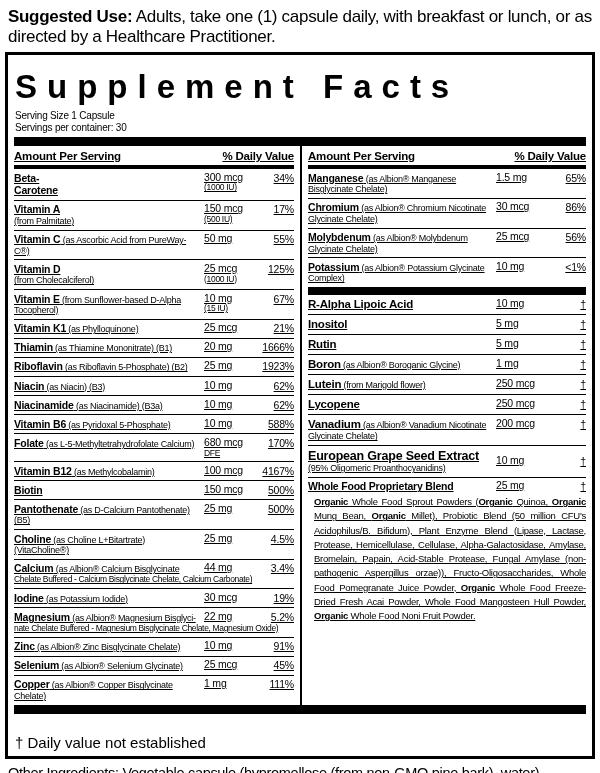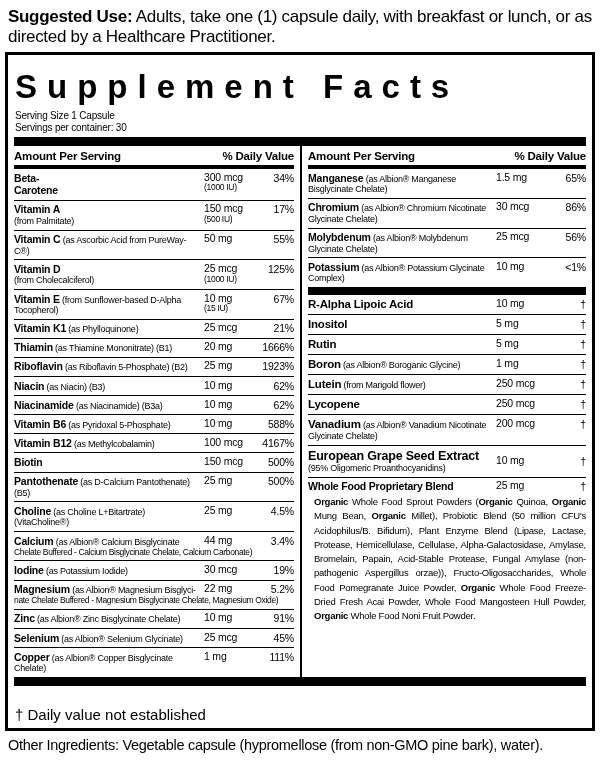--- a/index.html
+++ b/index.html
@@ -13,21 +13,21 @@
   .suggested b { letter-spacing:-0.3px; }
 
   .box { margin:0 5px; border:3px solid #000; padding:2px 6px 3px 6px; }
   .title { font-size:33px; font-weight:bold; letter-spacing:10px; white-space:nowrap; padding:3px 0 4px 1px;margin-top:8px; }
   .serv { font-size:10px; line-height:1.22; padding-left:1px; letter-spacing:-0.2px; }
   .bar { height:9px; background:#000; margin-top:3px; }
   .bar.mid { height:8px; margin:0; }
   .bar.bottom { margin-top:0; }
 
   .cols { display:flex; align-items:stretch; }
-  .col { flex:1 1 50%; min-width:0; }
+  .col { flex:1 1 50%; min-width:0;text-decoration:underline; }
   .col.left { padding-right:6px; }
   .col.right { border-left:2px solid #000; padding-left:6px; }
   .chead { display:flex; justify-content:space-between; font-weight:bold; font-size:11.5px; padding:4px 0 3px; border-bottom:4px solid #000; letter-spacing:-0.2px; }
 
   .row { border-top:1.5px solid #000; padding:2.5px 0 3px; }
   .rows > .row:first-child { border-top:none; }
   .rline { display:flex; align-items:flex-start; }
   .rline.vc { align-items:center; }
   .nm { flex:1 1 auto; min-width:0; font-size:9px; letter-spacing:-0.25px; line-height:1.18; padding-right:3px; }
   .nm b { font-size:10.5px; letter-spacing:-0.2px; }
@@ -137,20 +137,27 @@
           </div>
           <div class="row">
             <div class="rline">
               <div class="nm"><b>Vitamin B6</b><span class="det"> (as Pyridoxal 5-Phosphate)</span></div>
               <div class="amt">10 mg</div>
               <div class="dv">588%</div>
             </div>
           </div>
           <div class="row">
             <div class="rline">
+              <div class="nm"><b>Folate</b><span class="det"> (as L-5-Methyltetrahydrofolate Calcium)</span></div>
+              <div class="amt">680 mcg<div class="sub">DFE</div></div>
+              <div class="dv">170%</div>
+            </div>
+          </div>
+          <div class="row">
+            <div class="rline">
               <div class="nm"><b>Vitamin B12</b><span class="det"> (as Methylcobalamin)</span></div>
               <div class="amt">100 mcg</div>
               <div class="dv">4167%</div>
             </div>
           </div>
           <div class="row">
             <div class="rline">
               <div class="nm"><b>Biotin</b></div>
               <div class="amt">150 mcg</div>
               <div class="dv">500%</div>

